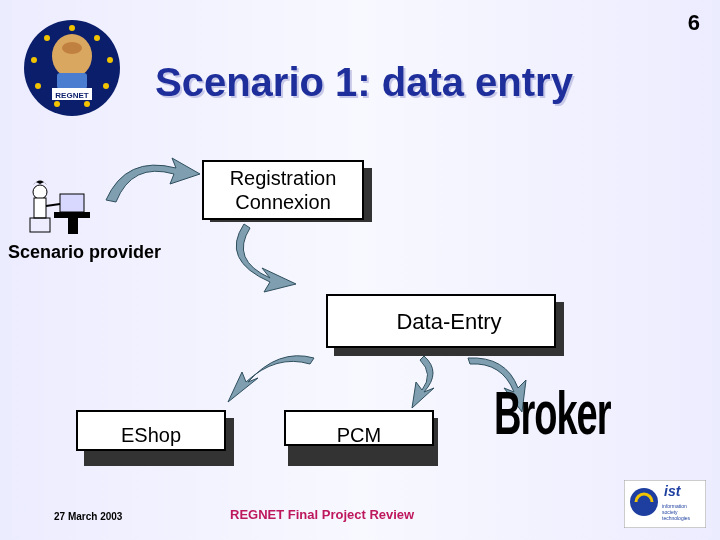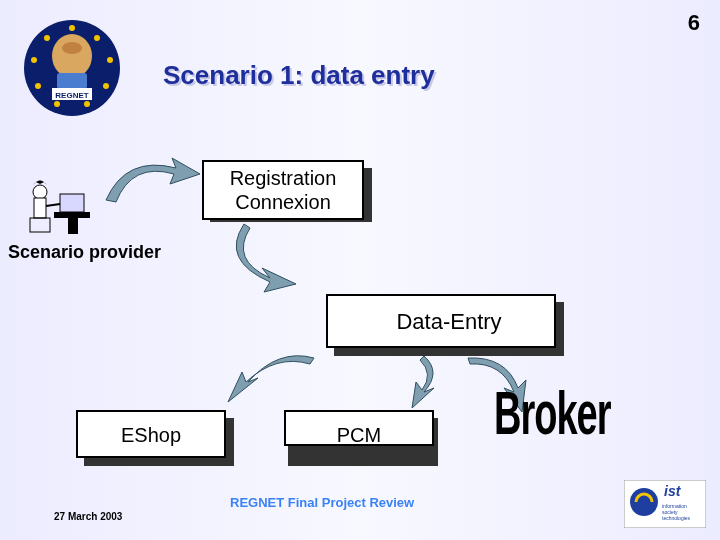--- a/index.html
+++ b/index.html
@@ -12,56 +12,56 @@
   }
   .page-number {
     position: absolute; top: 10px; right: 20px;
     font-size: 22px; font-weight: bold; color: #000;
   }
   .logo {
     position: absolute; top: 18px; left: 22px;
     width: 100px; height: 100px;
   }
   .title {
-    position: absolute; left: 163px; top: 60px;
-    font-size: 26px; font-weight: bold; color: #1e2f9b;
+    position: absolute; left: 155px; top: 60px;
+    font-size: 40px; font-weight: bold; color: #1e2f9b;
     text-shadow: 2px 2px 0 #c8c8e8;
   }
   .box {
     position: absolute; background: #fff; border: 2px solid #000;
     text-align: center; padding: 4px 8px;
   }
   .shadow {
     position: absolute; background: #333; z-index: 0;
   }
   .box-reg { left: 202px; top: 160px; width: 162px; font-size: 20px; line-height: 1.2; }
   .shadow-reg { left: 210px; top: 168px; width: 162px; height: 54px; }
   .box-data { left: 326px; top: 294px; width: 230px; height: 54px; font-size: 22px; line-height: 44px; padding-left: 24px; }
   .shadow-data { left: 334px; top: 302px; width: 230px; height: 54px; }
-  .box-eshop { left: 76px; top: 410px; width: 150px; height: 48px; font-size: 20px; line-height: 38px; }
+  .box-eshop { left: 76px; top: 410px; width: 150px; height: 41px; font-size: 20px; line-height: 38px; }
   .shadow-eshop { left: 84px; top: 418px; width: 150px; height: 48px; }
   .box-pcm { left: 284px; top: 410px; width: 150px; height: 36px; font-size: 20px; line-height: 38px; }
   .shadow-pcm { left: 288px; top: 418px; width: 150px; height: 48px; }
   .content-provider {
     position: absolute; left: 8px; top: 242px;
     font-size: 18px; font-weight: bold; color: #000;
   }
   .broker {
     position: absolute; left: 494px; top: 392px;
     font-size: 38px; font-weight: 900; color: #000;
     transform: scaleY(1.6); letter-spacing: -1px;
     font-family: "Arial Black", Arial, sans-serif;
   }
   .footer-date {
     position: absolute; left: 54px; bottom: 18px;
     font-size: 10px; font-weight: bold; color: #000;
   }
   .footer-center {
-    position: absolute; left: 230px; bottom: 30px;
-    font-size: 13px; font-weight: bold; color: #3b82f6;
+    position: absolute; left: 230px; bottom: 18px;
+    font-size: 13px; font-weight: bold; color: #be185d;
   }
   .ist-logo {
     position: absolute; right: 14px; bottom: 12px;
     width: 82px; height: 48px;
   }
   .user-icon {
     position: absolute; left: 24px; top: 180px;
     width: 70px; height: 60px;
   }
   .arrow {

